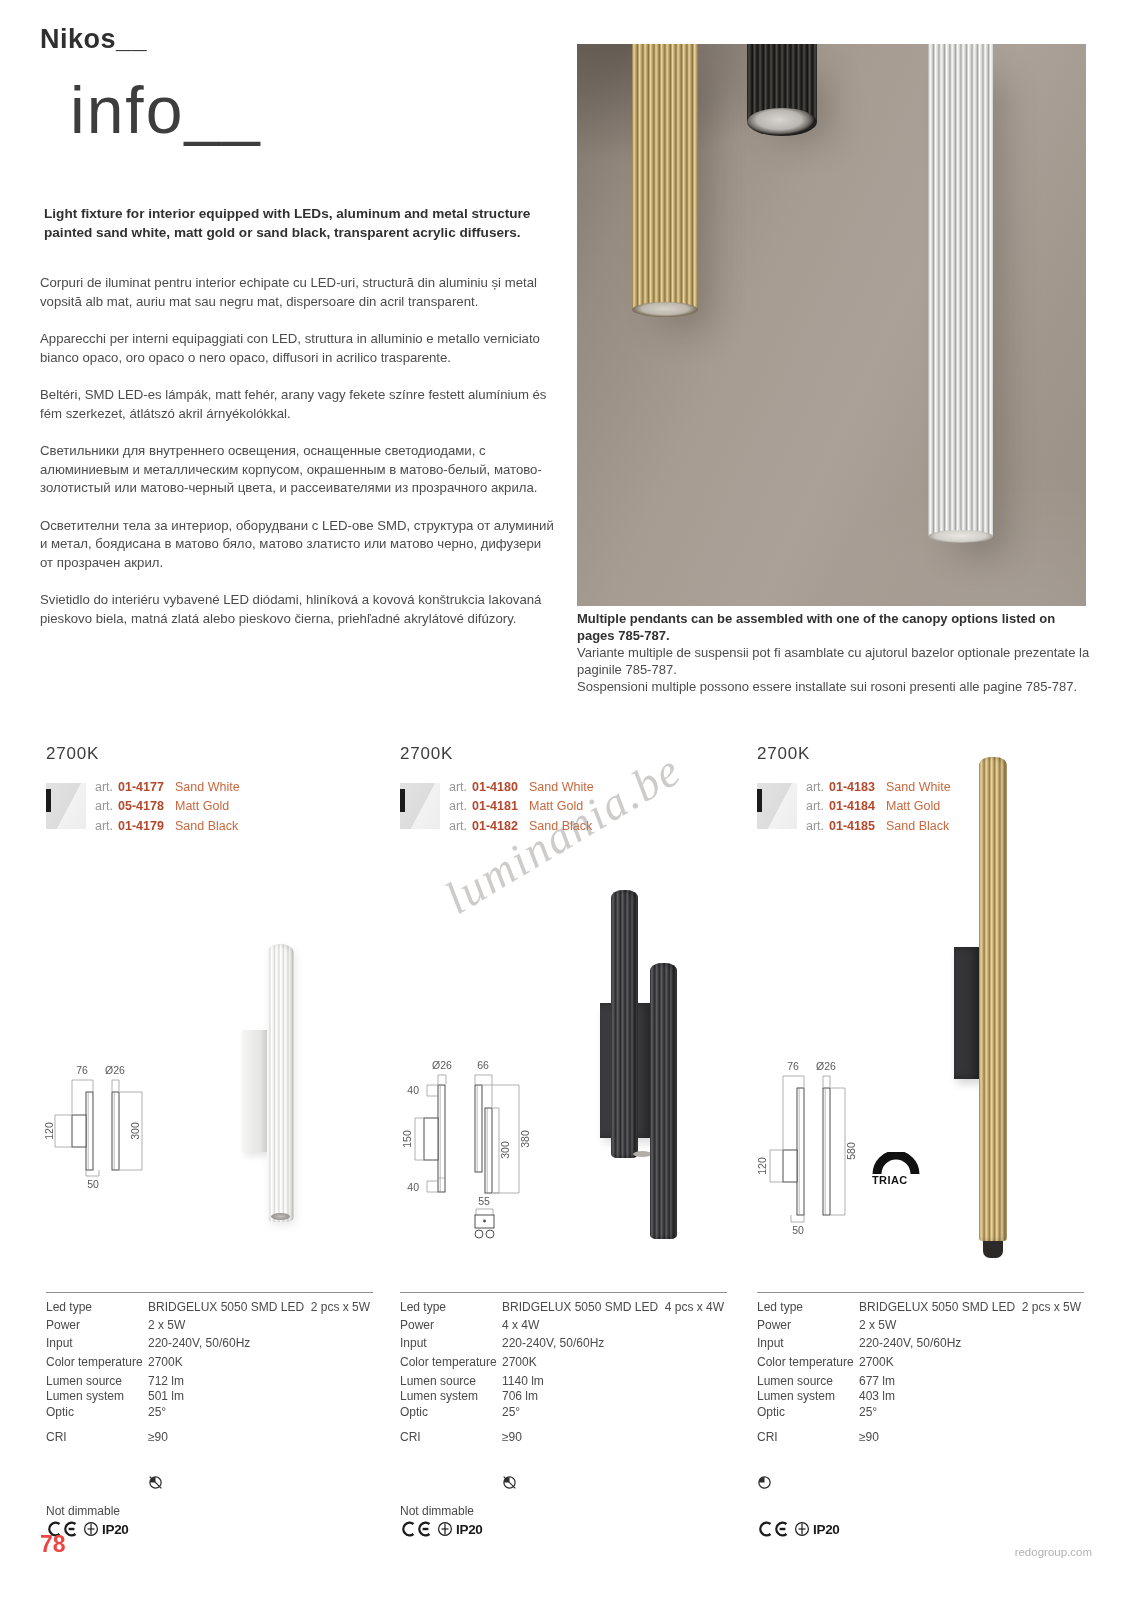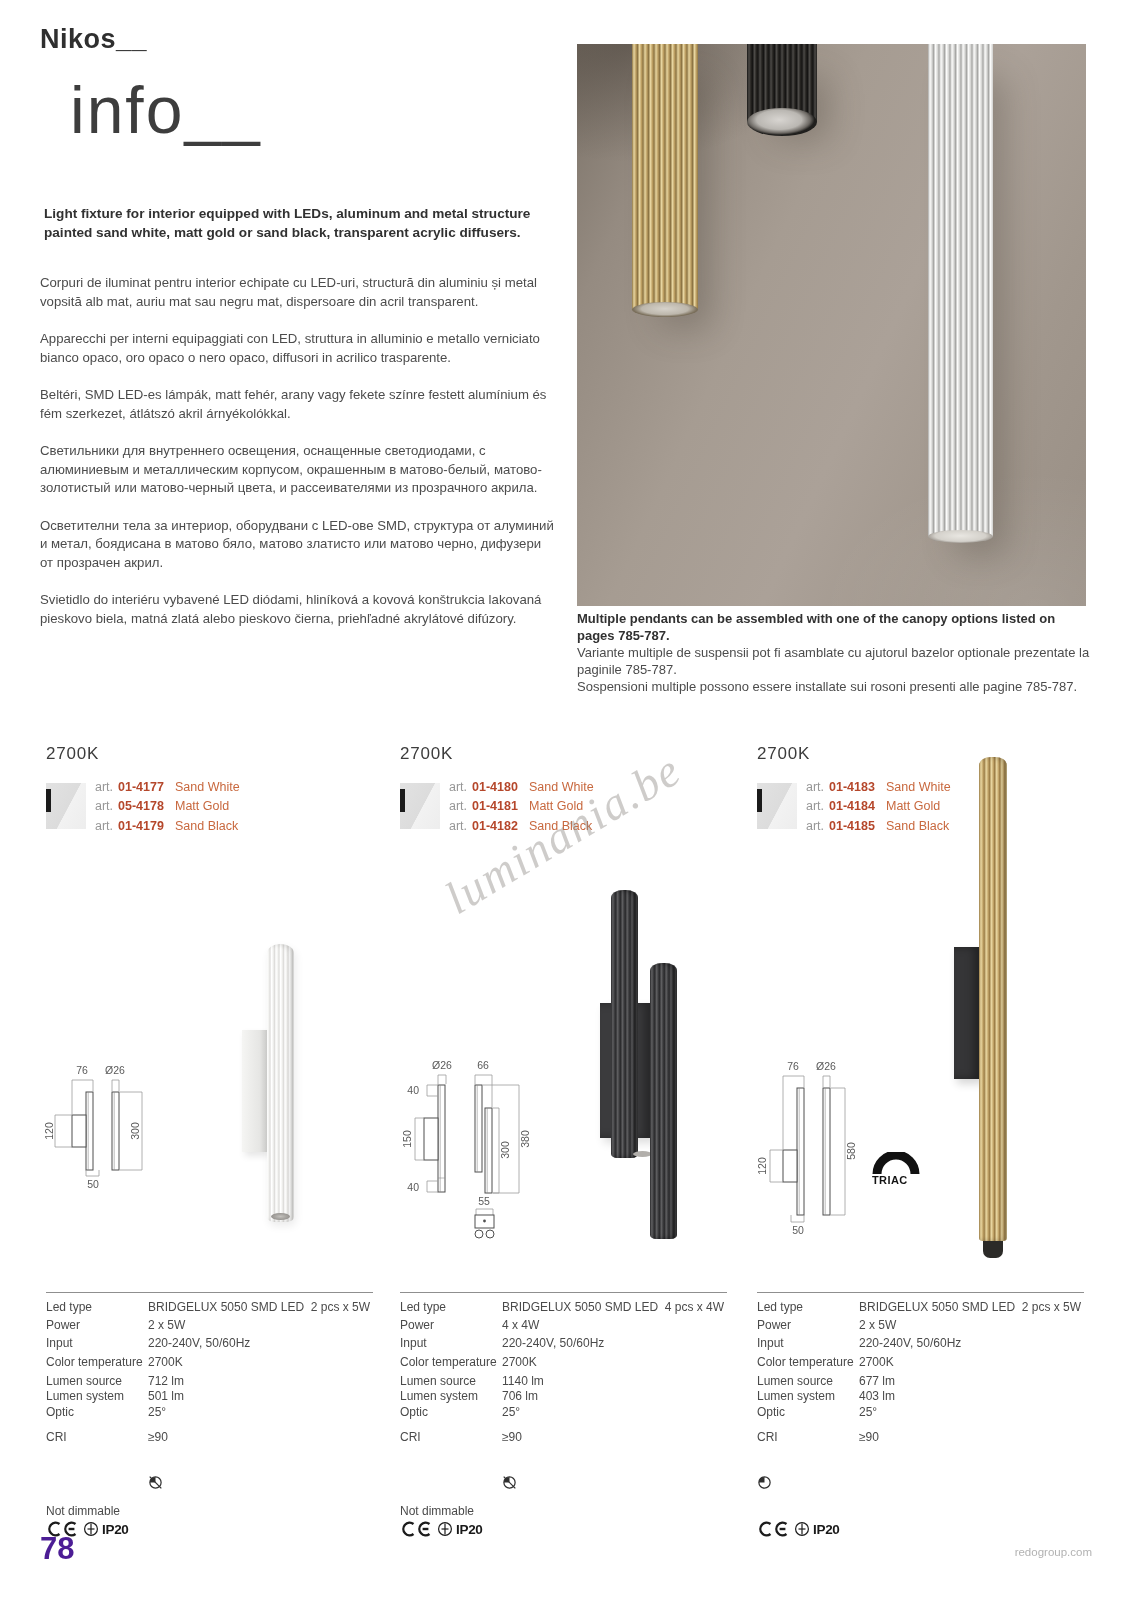--- a/index.html
+++ b/index.html
@@ -92,21 +92,21 @@
   
   .spec{position:absolute;top:1292px;width:327px;border-top:1px solid #8f8f8f;font-size:12px;color:#4a4a4a;}
   .srow{display:flex;line-height:14px;align-items:flex-end;}
   .sl{width:102px;flex:none;}
   .sv{white-space:pre-wrap;}
   .dim-ic{width:15px;height:15px;display:block;}
   .certs{display:flex;align-items:center;margin-top:3px;height:16px;}
   .certs b{font-size:13.5px;color:#191919;letter-spacing:-.3px;}
   .cert-gap{width:3px;}
 
-  .pageno{position:absolute;left:40px;top:1531px;font-size:31px;font-weight:bold;color:#4c1d95;}
+  .pageno{position:absolute;left:40px;top:1531px;font-size:23px;font-weight:bold;color:#ef4444;}
   .site{position:absolute;right:39px;top:1546px;font-size:11.5px;color:#b2b2b2;}
 </style>
 </head>
 <body>
 
 <div class="page">
 
   <div class="brand">Nikos__</div>
   <div class="title">info__</div>
   <p class="lead">Light fixture for interior equipped with LEDs, aluminum and metal structure painted sand white, matt gold or sand black, transparent acrylic diffusers.</p>

